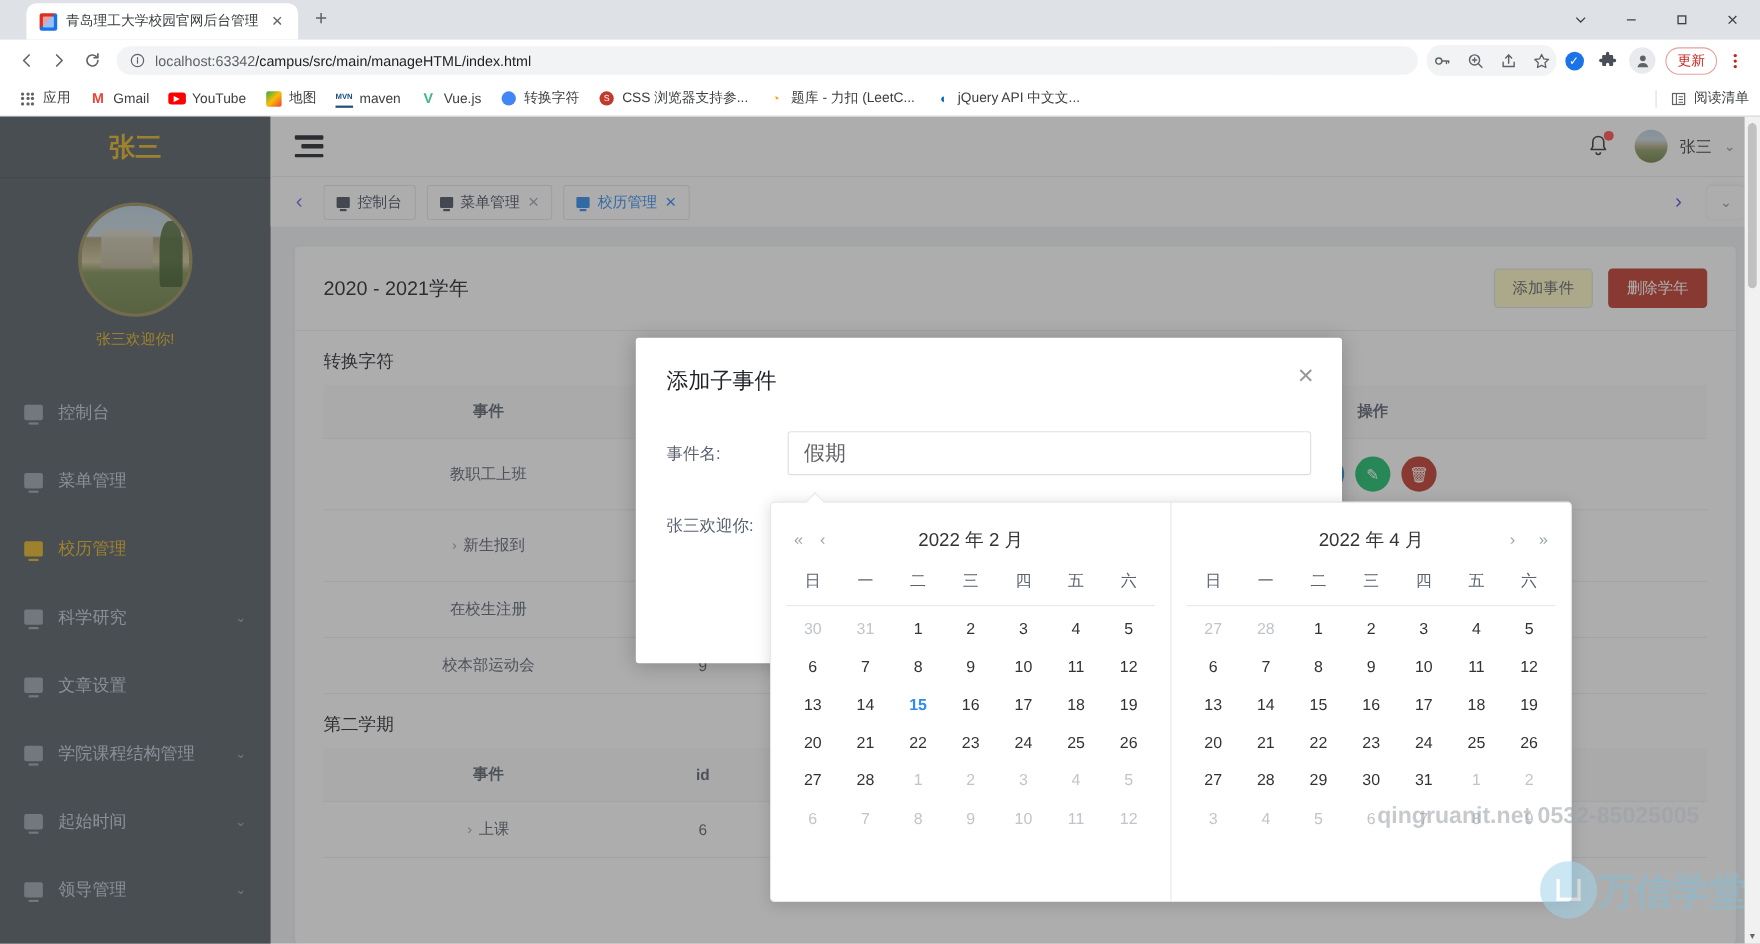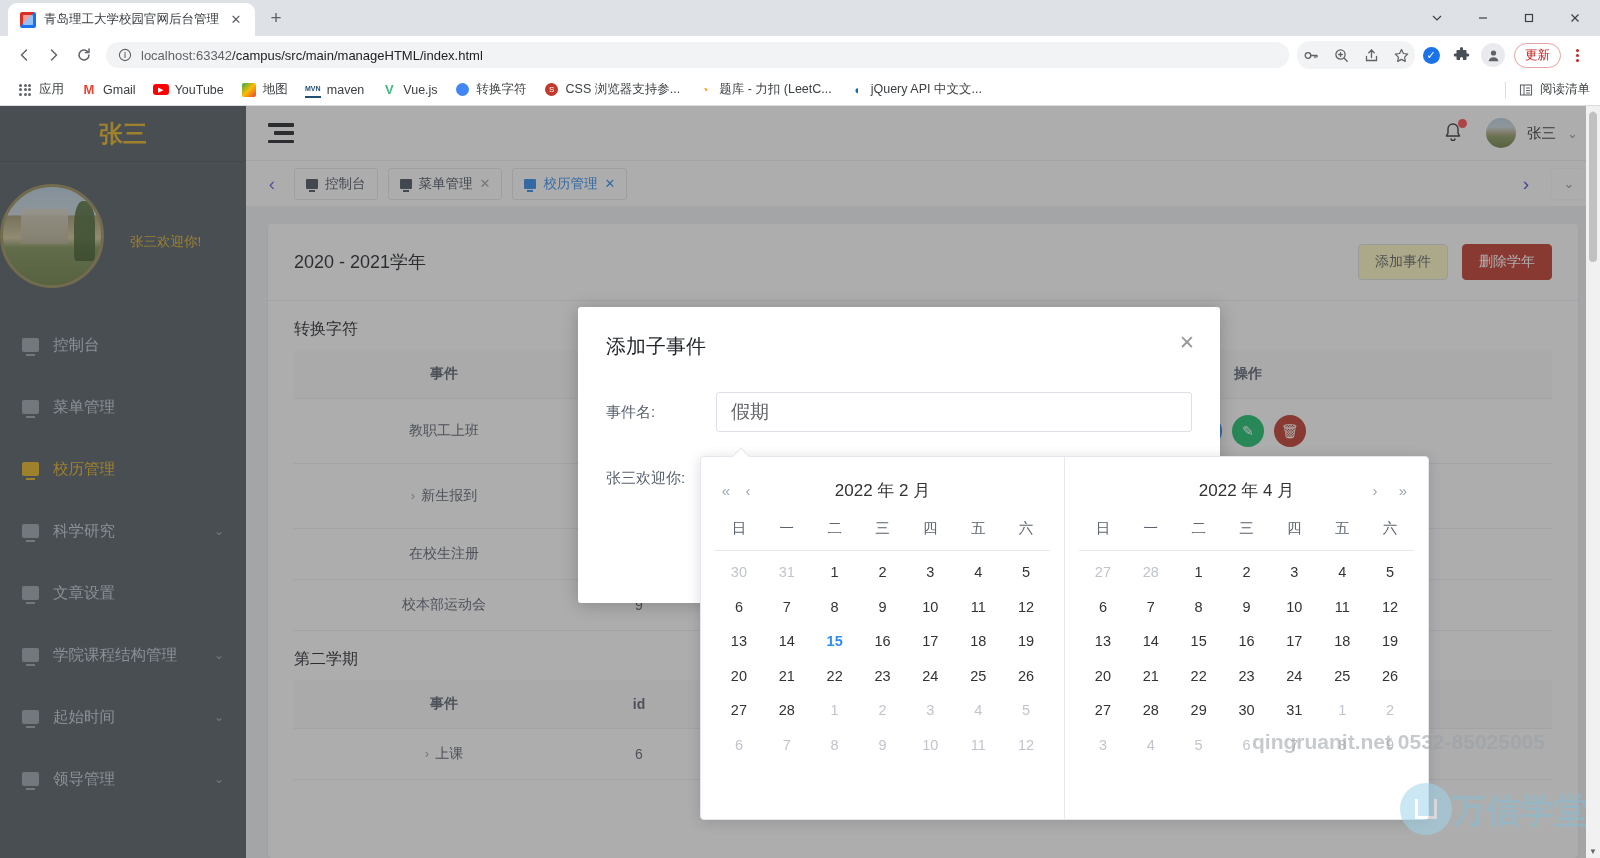--- a/index.html
+++ b/index.html
@@ -7,21 +7,21 @@
     width: 1600px; height: 858px;
     font-family: "Liberation Sans", "DejaVu Sans", sans-serif;
     background: #fff; overflow: hidden; position: relative;
   }
 
   
   .browser-topbar {
     height: 36px; background: #dee1e6;
     display: flex; align-items: flex-end; position: relative;
   }
-  .tabstrip { display: flex; align-items: flex-start; padding-left: 8px; flex: 1; }
+  .tabstrip { display: flex; align-items: flex-start; padding-left: 24px; flex: 1; }
   .btab {
     display: flex; align-items: center; gap: 8px;
     background: #fff; border-radius: 9px 9px 0 0;
     height: 33px; padding: 0 10px 0 12px; min-width: 240px;
     position: relative;
   }
   .btab-favicon {
     width: 16px; height: 16px; border-radius: 2px; flex-shrink: 0;
     background: linear-gradient(135deg,#d93025 0%,#d93025 45%,#1a73e8 45%,#1a73e8 100%);
     position: relative;
@@ -101,21 +101,21 @@
   
   .sidebar {
     width: 246px; background: #545c64; flex-shrink: 0; height: 100%;
     overflow: hidden;
   }
   .sb-brand {
     height: 56px; display: flex; align-items: center; justify-content: center;
     color: #e6b422; font-size: 24px; font-weight: 600;
     border-bottom: 1px solid #4a5159;
   }
-  .sb-profile { padding: 22px 0 10px; display: flex; flex-direction: row; align-items: center; gap: 26px; }
+  .sb-profile { padding: 22px 0 10px; display: flex; flex-direction: column; align-items: center; }
   .sb-avatar {
     width: 104px; height: 104px; border-radius: 50%;
     border: 3px solid #9c8e5c; overflow: hidden;
     background: linear-gradient(to bottom,#b9cfe0 0%,#c8d6dd 28%,#a39a72 30%,#cfc49a 52%,#7d8f56 62%,#6c7f45 100%);
     position: relative;
   }
   .sb-avatar::before {
     content:""; position:absolute; left:18%; top:22%; width:48%; height:36%;
     background: linear-gradient(to bottom,#d8d2c0,#b5ae96); opacity:.85;
   }

